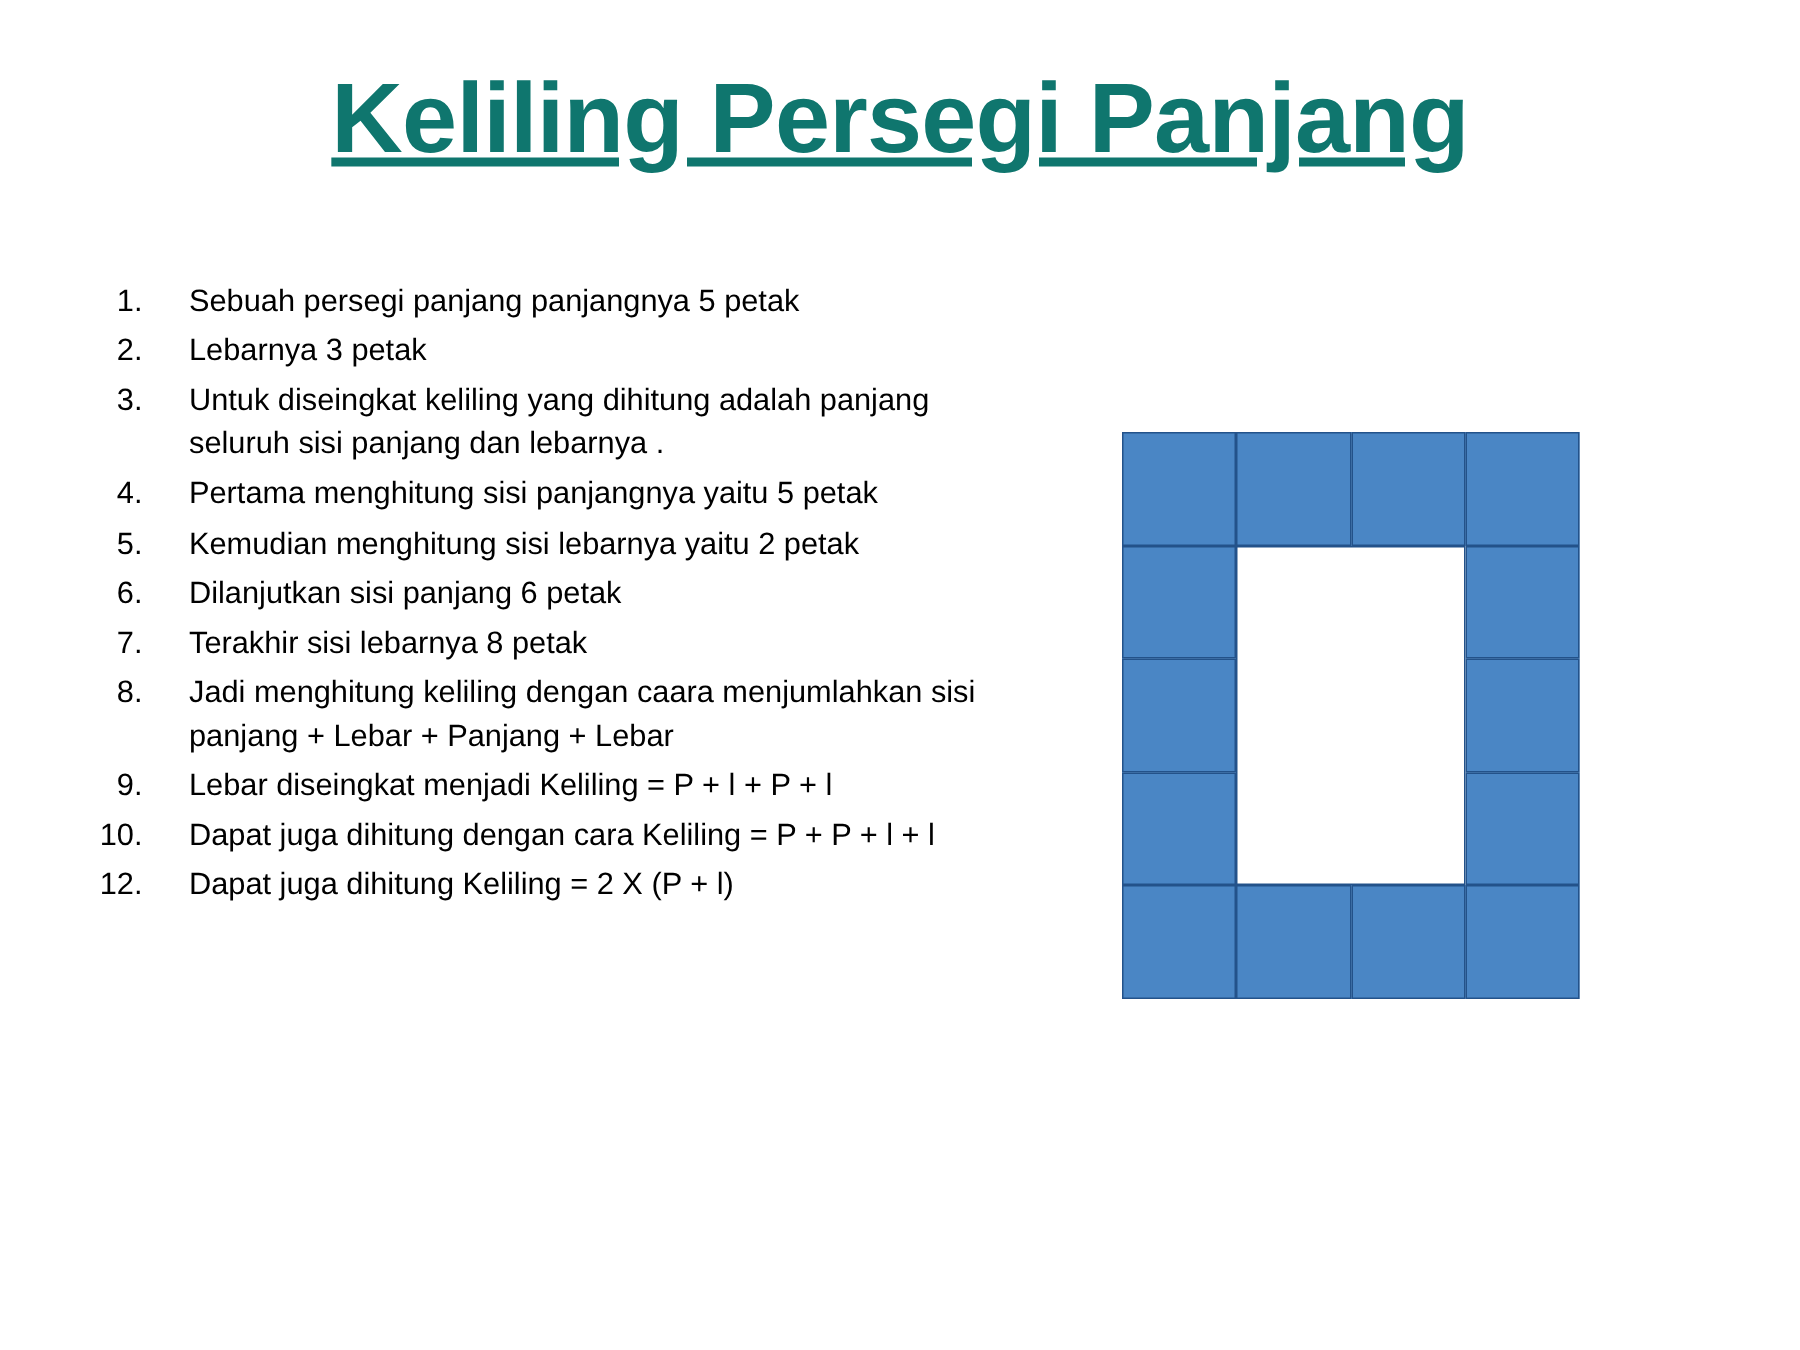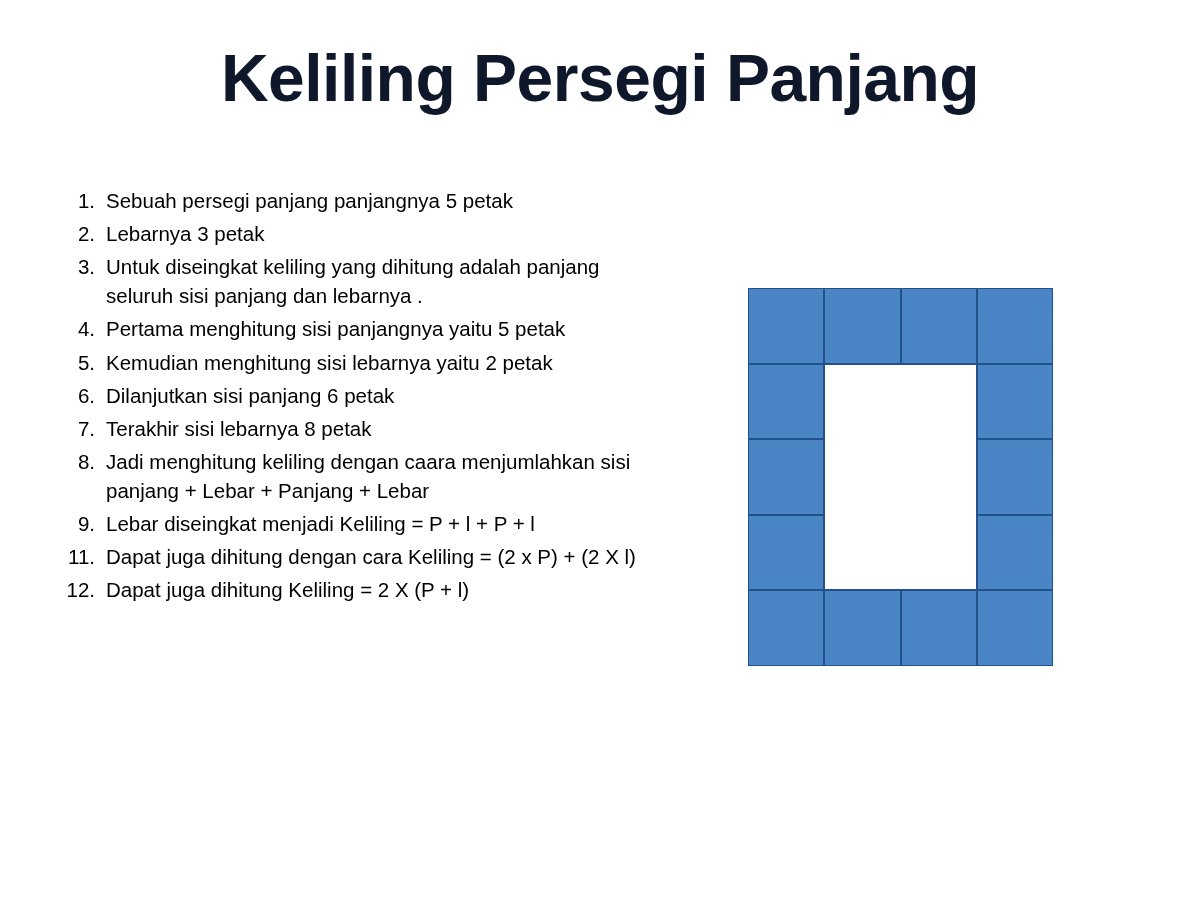--- a/index.html
+++ b/index.html
@@ -24,21 +24,22 @@
   .slide-title {
     position: absolute;
     top: 42px;
     left: 0;
     width: 1200px;
     text-align: center;
     font-size: 66px;
     font-weight: bold;
     letter-spacing: -0.5px;
     line-height: 1.1;
-    color: #0f172a;
+    color: #0f766e;
+    text-decoration: underline;
   }
   .content-list {
     position: absolute;
     top: 186px;
     left: 62px;
     width: 600px;
   }
   .list-item {
     display: flex;
     align-items: flex-start;
@@ -49,20 +50,21 @@
   }
   .list-num {
     width: 44px;
     flex: 0 0 44px;
     text-align: right;
     padding-right: 11px;
     box-sizing: border-box;
   }
   .list-text {
     flex: 1 1 auto;
+    margin-left: 20px;
   }
   
   .figure {
     position: absolute;
     left: 748px;
     top: 288px;
     width: 305px;
     height: 378px;
   }
   .grid {
@@ -147,25 +149,25 @@
     <div class="list-item">
       <span class="list-num">8.</span>
       <span class="list-text">Jadi menghitung keliling dengan caara menjumlahkan sisi panjang  + Lebar + Panjang + Lebar</span>
     </div>
 
     <div class="list-item">
       <span class="list-num">9.</span>
       <span class="list-text">Lebar diseingkat menjadi Keliling =  P + l + P + l</span>
     </div>
 
-
-    <div class="list-item">
-      <span class="list-num">11.</span>
-      <span class="list-text">Dapat juga dihitung dengan cara  Keliling = (2 x P) + (2 X l)</span>
-    </div>
+    <div class="list-item">
+      <span class="list-num">10.</span>
+      <span class="list-text">Dapat juga dihitung dengan cara  Keliling = P + P + l + l</span>
+    </div>
+
 
     <div class="list-item">
       <span class="list-num">12.</span>
       <span class="list-text">Dapat juga dihitung  Keliling = 2 X (P + l)</span>
     </div>
 
   </div>
 
   <div class="figure">
     <div class="grid">

